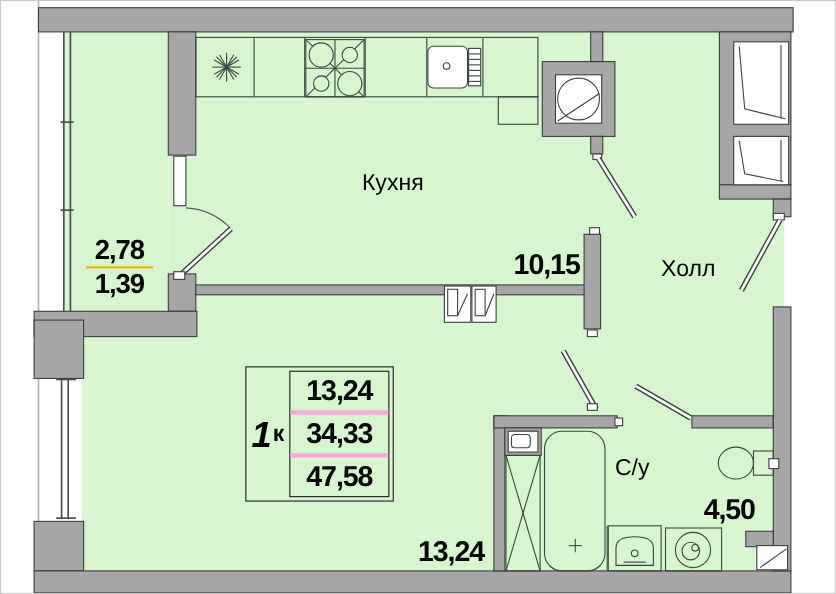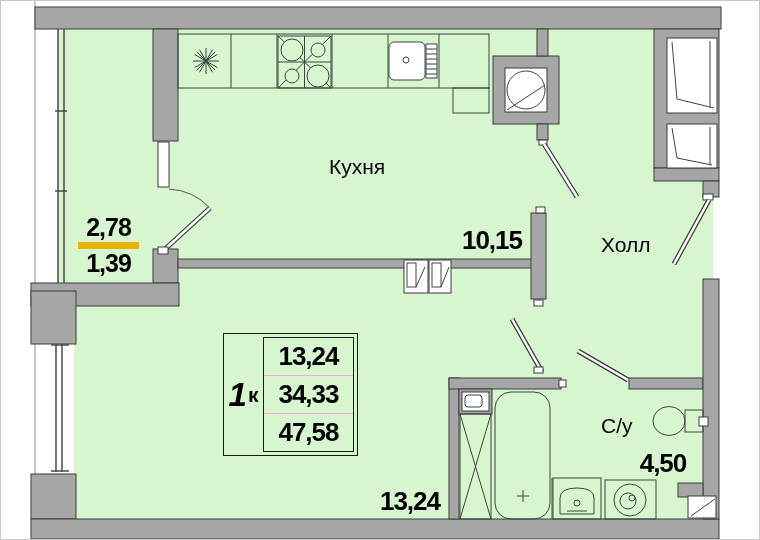--- a/index.html
+++ b/index.html
@@ -14,29 +14,29 @@
   .wht{fill:#fff;stroke:var(--c-wall_stroke,#3d3d3d);stroke-width:1;}
   .grn{fill:var(--c-floor,#d7f5cf);stroke:var(--c-fixture,#3a463c);stroke-width:1;}
   .win{stroke:#4a4a4a;stroke-width:1.5;fill:none;}
   .leafO{stroke:var(--c-wall_stroke,#3d3d3d);stroke-width:5;}
   .leafI{stroke:#ffffff;stroke-width:2.5;}
   .arc{fill:none;stroke:#555;stroke-width:1;}
   .lbl{position:absolute;color:var(--c-text,#000);line-height:1;white-space:nowrap;}
   .room{font-size:21px;}
   .num{font-weight:700;font-size:26px;text-align:center;letter-spacing:-1px;}
   .frac .num{font-size:25px;}
-  .frac-top{border-bottom:7px solid #eab308;padding-bottom:2px;}
+  .frac-top{border-bottom:2px solid #eab308;padding-bottom:2px;}
   .frac-bot{padding-top:2px;}
   #sumTable{position:absolute;left:222px;top:332px;width:133px;height:121px;
             border:1px solid #1a1a1a;}
   #sumVals{position:absolute;left:39px;top:3px;right:3px;bottom:3px;
            border:1px solid #1a1a1a;display:flex;flex-direction:column;}
   .trow{flex:1;display:flex;align-items:center;justify-content:center;
         font-weight:700;font-size:26px;letter-spacing:-1px;}
-  .trow + .trow{border-top:1px solid #f9a8d4;}
+  .trow + .trow{border-top:4px solid #f9a8d4;}
   #roomsCell{position:absolute;left:0;top:0;width:39px;height:100%;
              display:flex;align-items:center;justify-content:center;}
   #roomsCell .n1{font-style:italic;font-weight:700;font-size:33px;}
   #roomsCell .nk{font-weight:700;font-size:21px;margin-left:1px;}
 </style>
 </head>
 <body>
 
 <div id="stage">
   <svg id="planSvg" width="760" height="540" viewBox="0 0 760 540">
@@ -215,25 +215,25 @@
       <line class="leafI" x1="577" y1="350" x2="627" y2="379"></line>
     </g>
     <g>
       <rect class="wht" x="702" y="193" width="10" height="6"></rect>
       <line class="leafO" x1="708" y1="199" x2="673" y2="263"></line>
       <line class="leafI" x1="708" y1="199" x2="673" y2="263"></line>
     </g>
   </svg>
 
   <div class="lbl room" style="left:328px;top:155px;">Кухня</div>
-  <div class="lbl num" style="left:456px;top:226px;width:70px;">10,15</div>
+  <div class="lbl num" style="left:456px;top:226px;width:70px;text-align:right;">10,15</div>
 
   <div class="lbl room" style="left:600px;top:233px;">Холл</div>
 
-  <div class="lbl room" style="left:600px;top:414px;">С/у</div>
+  <div class="lbl room" style="left:558px;top:414px;">С/у</div>
   <div class="lbl num" style="left:629px;top:449px;width:66px;">4,50</div>
 
   <div class="lbl num" style="left:376px;top:487px;width:66px;">13,24</div>
 
   <div class="lbl frac" style="left:77px;top:214px;width:61px;text-align:center;">
     <div class="num frac-top">2,78</div>
     <div class="num frac-bot">1,39</div>
   </div>
 
   <div id="sumTable">

